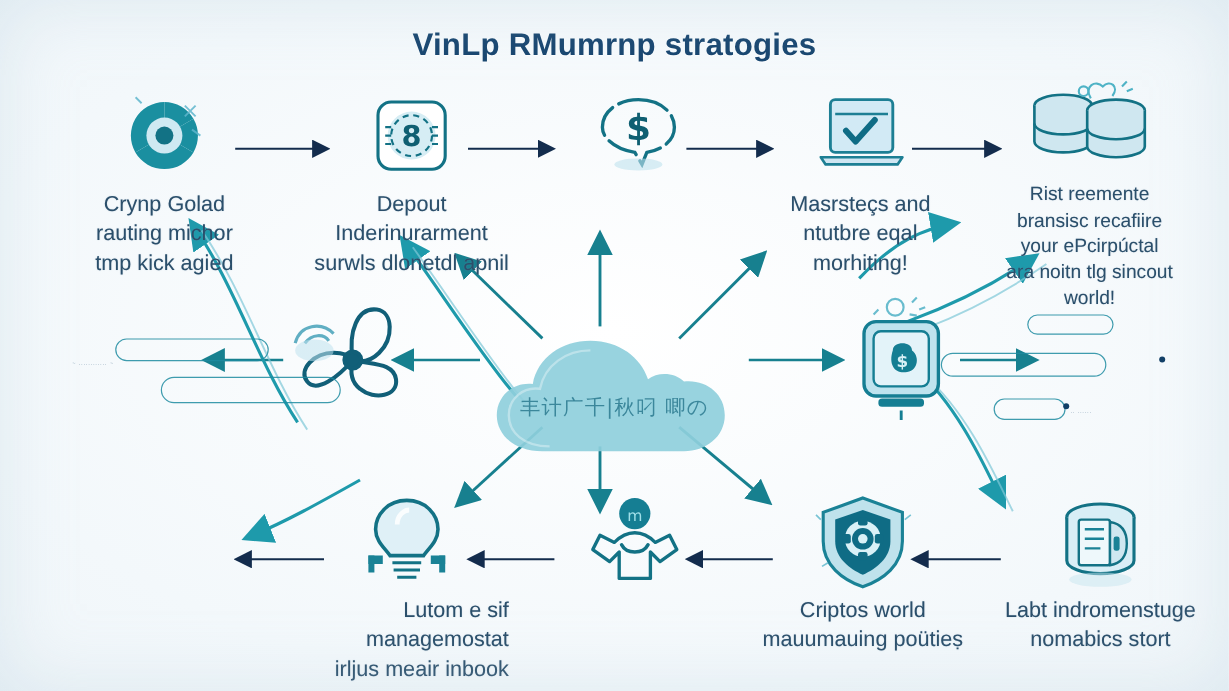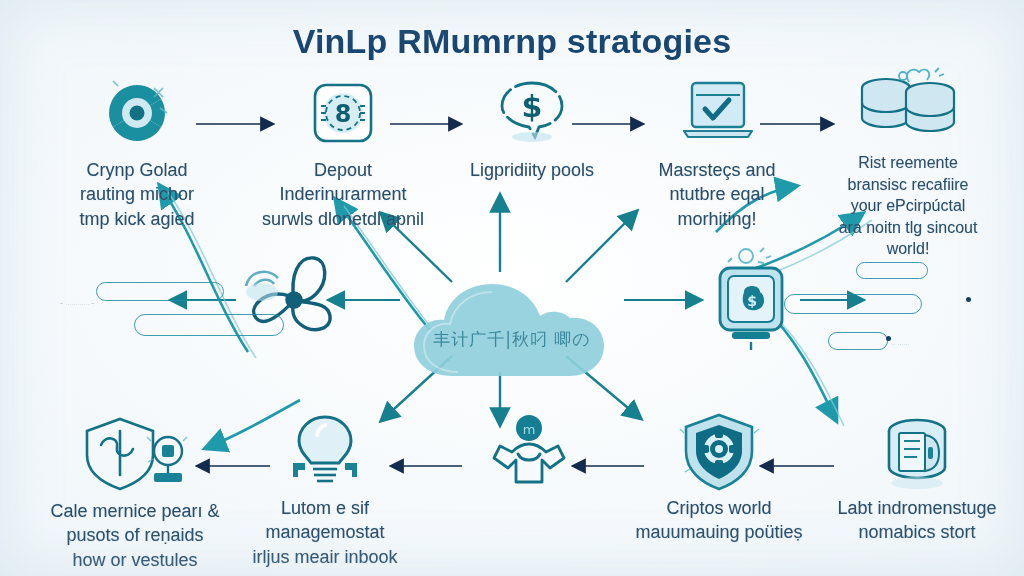--- a/index.html
+++ b/index.html
@@ -18,21 +18,21 @@
   .vignette {
     position: absolute; inset: 0;
     box-shadow: inset 0 0 60px rgba(180,205,220,.35);
     pointer-events: none;
   }
 
   
   #title {
     position: absolute; top: 22px; left: 0; width: 100%;
     text-align: center;
-    font-size: 34px; font-weight: 700;
+    font-size: 26px; font-weight: 700;
     letter-spacing: .2px;
     color: #17456f;
     text-shadow: 0 1px 0 rgba(255,255,255,.8);
   }
 
   
   .node {
     position: absolute;
     width: 170px;
     text-align: center;
@@ -198,21 +198,20 @@
   </div>
 
   <div class="node" style="left:447px; top:74px;">
     <div class="glyph">
       <svg width="80" height="76" viewBox="0 0 80 76">
         <path d="M40,8 C57,8 70,18 70,31 C70,42 60,50 47,52 L43,62 L37,52 C24,50 10,42 10,31 C10,18 23,8 40,8 Z" fill="none" stroke="#137285" stroke-width="2.8" stroke-dasharray="26 6" stroke-linecap="round"></path>
         <text x="40" y="42" font-size="30" font-weight="700" fill="#0f5f72" text-anchor="middle" font-family="DejaVu Sans, sans-serif">$</text>
         <ellipse cx="40" cy="62" rx="20" ry="5" fill="#bfe3ee" opacity=".6"></ellipse>
       </svg>
     </div>
-    <div class="cap" style="white-space:pre-line;">Ligpridiity pools</div>
   </div>
 
   <div class="node" style="left:632px; top:74px;">
     <div class="glyph">
       <svg width="82" height="72" viewBox="0 0 82 72">
         <rect x="16" y="6" width="52" height="44" rx="4" fill="#d2eaf5" stroke="#1d7f94" stroke-width="2.4"></rect>
         <line x1="20" y1="18" x2="64" y2="18" stroke="#1d7f94" stroke-width="2.2"></line>
         <path d="M29,32 l8,9 16,-18" fill="none" stroke="#0f6c85" stroke-width="5" stroke-linecap="round" stroke-linejoin="round"></path>
         <path d="M8,54 h68 l-4,6 H12 Z" fill="#cfe6f2" stroke="#1d7f94" stroke-width="2.2" stroke-linejoin="round"></path>
       </svg>
@@ -240,45 +239,22 @@
         </g>
       </svg>
     </div>
     <div class="cap" style="white-space:pre-line; font-size:16px;">Rist reemente
 bransisc recafiire
 your ePcirpúctal
 ara noitn tlg sincout
 world!</div>
   </div>
 
-  <div class="node" style="left:50px; top:415px;">
-    <div class="glyph">
-      <svg width="120" height="78" viewBox="0 0 120 78">
-        <path d="M45,4 L78,16 V40 C78,58 62,68 45,74 C28,68 12,58 12,40 V16 Z" fill="none" stroke="#137285" stroke-width="2.6"></path>
-        <g fill="none" stroke="#137285" stroke-width="2.6" stroke-linecap="round">
-          <path d="M26,30 C30,20 44,22 42,32 C40,42 54,44 58,34"></path>
-          <path d="M45,16 v44"></path>
-        </g>
-        <g>
-          <circle cx="93" cy="36" r="14" fill="none" stroke="#137285" stroke-width="2.4"></circle>
-          <rect x="87" y="30" width="12" height="12" rx="2" fill="#1a8296"></rect>
-          <path d="M93,50 v8" stroke="#137285" stroke-width="2.4"></path>
-          <rect x="79" y="58" width="28" height="9" rx="2" fill="#1a8296"></rect>
-          <g stroke="#5fb6cd" stroke-width="1.4" opacity=".8">
-            <path d="M76,26 l-4,-4 M78,44 l-5,3 M108,26 l4,-4"></path>
-          </g>
-        </g>
-      </svg>
-    </div>
-    <div class="cap" style="white-space:pre-line;">Cale mernice pearı &amp;
-pusots of reṇaids
-how or vestules</div>
-  </div>
-
-  <div class="node" style="left:240px; top:412px;">
+
+  <div class="node" style="left:254px; top:412px;text-align:right;">
     <div class="glyph">
       <svg width="84" height="80" viewBox="0 0 84 80">
         <path d="M42,6 C26,6 16,18 16,30 C16,40 24,46 28,52 h28 C60,46 68,40 68,30 C68,18 58,6 42,6 Z" fill="#dff0f7" stroke="#137285" stroke-width="3"></path>
         <path d="M34,26 C34,18 40,14 44,14" fill="none" stroke="#ffffff" stroke-width="4" opacity=".85"></path>
         <g stroke="#137285" stroke-width="2.6">
           <line x1="30" y1="58" x2="54" y2="58"></line>
           <line x1="31" y1="64" x2="53" y2="64"></line>
           <line x1="34" y1="70" x2="50" y2="70"></line>
         </g>
         <g fill="#1a8296">

